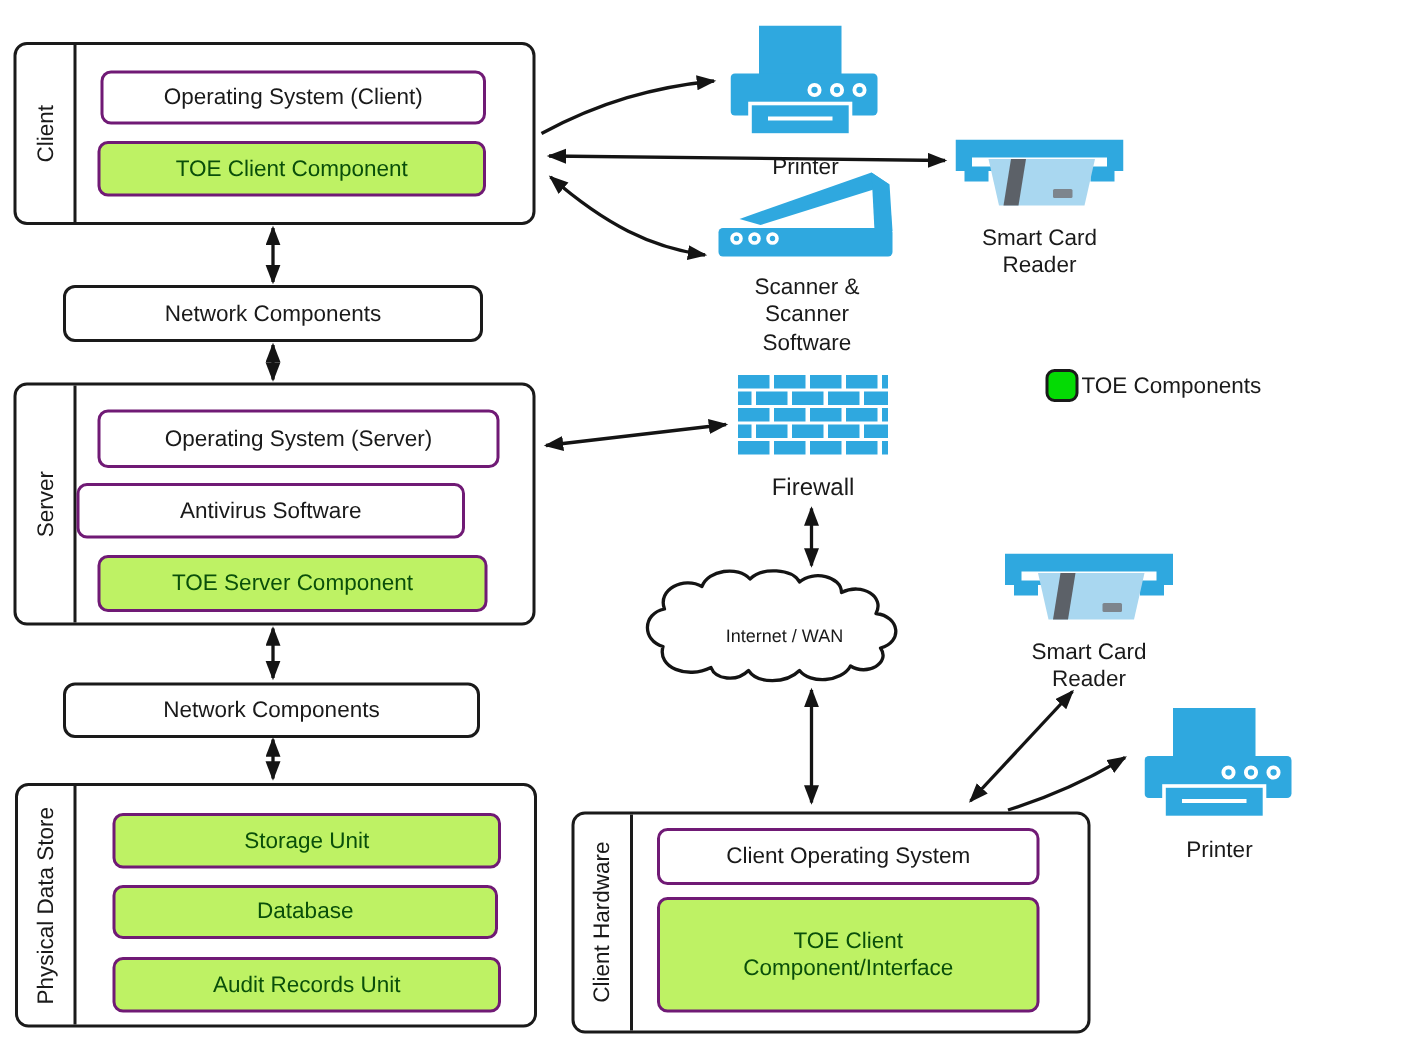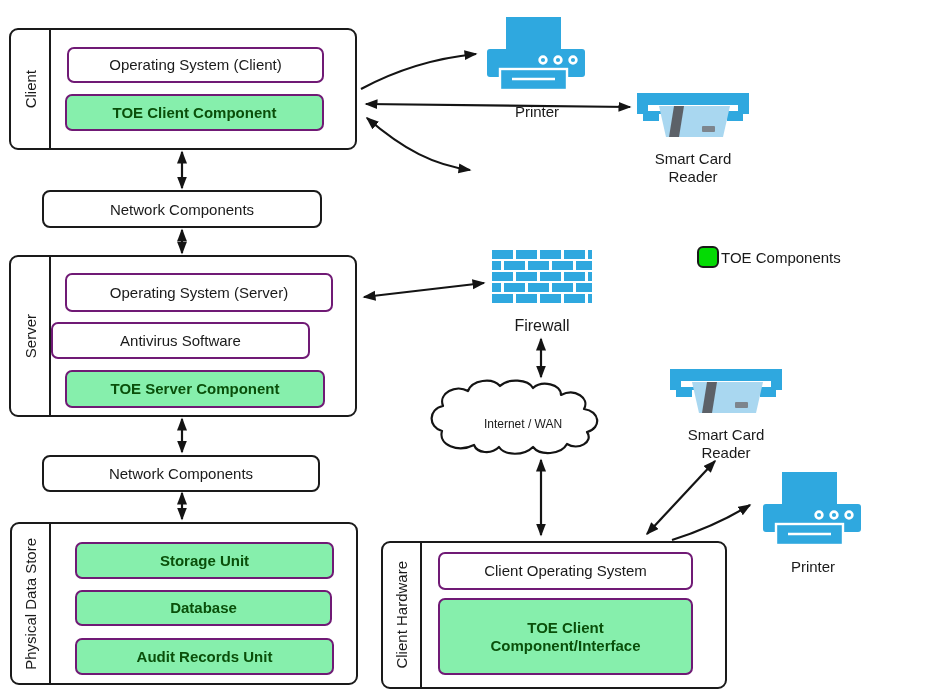--- a/index.html
+++ b/index.html
@@ -6,21 +6,21 @@
   #page{position:relative;width:940px;height:700px;background:#fff;
         font-family:"Liberation Sans",sans-serif;color:#1a1a1a;overflow:hidden;}
 
   
   .stack{position:absolute;display:flex;background:#fff;border:2.5px solid #1a1a1a;border-radius:9px;box-sizing:border-box;}
   .side{display:flex;align-items:center;justify-content:center;border-right:2.5px solid #1a1a1a;box-sizing:border-box;}
   .side span{writing-mode:vertical-rl;transform:rotate(180deg);font-size:15px;white-space:nowrap;color:#1a1a1a;}
   .inner{flex:1;position:relative;}
   .ibox{position:absolute;box-sizing:border-box;border:2px solid #701a75;border-radius:7px;background:#fff;
         display:flex;align-items:center;justify-content:center;text-align:center;font-size:15px;line-height:1.2;}
-  .toe{background:#86efac;color:#0a4f0a;font-weight:700;}
+  .toe{background:#bef264;color:#0a4f0a;font-weight:400;}
 
   .connector{position:absolute;box-sizing:border-box;border:2.5px solid #1a1a1a;border-radius:8px;background:#fff;
         display:flex;align-items:center;justify-content:center;font-size:15px;}
 
   
   .device{position:absolute;display:flex;flex-direction:column;align-items:center;}
   .devlabel{font-size:15px;line-height:1.22;text-align:center;color:#1a1a1a;margin-top:11px;}
 
   .cloudwrap{position:absolute;left:428px;top:377px;width:190px;height:82px;}
   .cloudwrap .devlabel{position:absolute;left:0;top:29px;width:190px;font-size:12px;}
@@ -104,20 +104,31 @@
       <rect x="6" y="21" width="16" height="7" fill="#2FA8DF"></rect>
       <rect x="90" y="21" width="16" height="7" fill="#2FA8DF"></rect>
       <rect x="11" y="12" width="90" height="6" fill="#fff"></rect>
       <polygon points="22,13 93,13 86,44 29,44" fill="#A9D7F0"></polygon>
       <polygon points="37,13 47,13 42,44 32,44" fill="#5c6168"></polygon>
       <rect x="65" y="33" width="13" height="6" rx="1" fill="#7d858d"></rect>
     </svg>
     <div class="devlabel" style="width:92px;">Smart Card Reader</div>
   </div>
 
+  <div class="device" style="left:476px;top:110px;width:124px;">
+    <svg width="122" height="62" viewBox="0 0 122 62">
+      <polygon points="16,36 104,5 116,13 30,40" fill="#2FA8DF"></polygon>
+      <polygon points="104,5 116,13 118,44 106,44" fill="#2FA8DF"></polygon>
+      <rect x="2" y="42" width="116" height="19" rx="3" fill="#2FA8DF"></rect>
+      <circle cx="14" cy="49" r="3" fill="none" stroke="#fff" stroke-width="2.4"></circle>
+      <circle cx="26" cy="49" r="3" fill="none" stroke="#fff" stroke-width="2.4"></circle>
+      <circle cx="38" cy="49" r="3" fill="none" stroke="#fff" stroke-width="2.4"></circle>
+    </svg>
+    <div class="devlabel" style="width:86px;">Scanner &amp; Scanner Software</div>
+  </div>
 
   <div class="device" style="left:491px;top:250px;width:102px;">
     <svg width="100" height="55" viewBox="0 0 100 55">
       <g fill="#2FA8DF">
         <rect x="0" y="0" width="21" height="9"></rect>
           <rect x="24" y="0" width="21" height="9"></rect>
           <rect x="48" y="0" width="21" height="9"></rect>
           <rect x="72" y="0" width="21" height="9"></rect>
           <rect x="96" y="0" width="4" height="9"></rect>
         <rect x="0" y="11" width="9" height="9"></rect>

